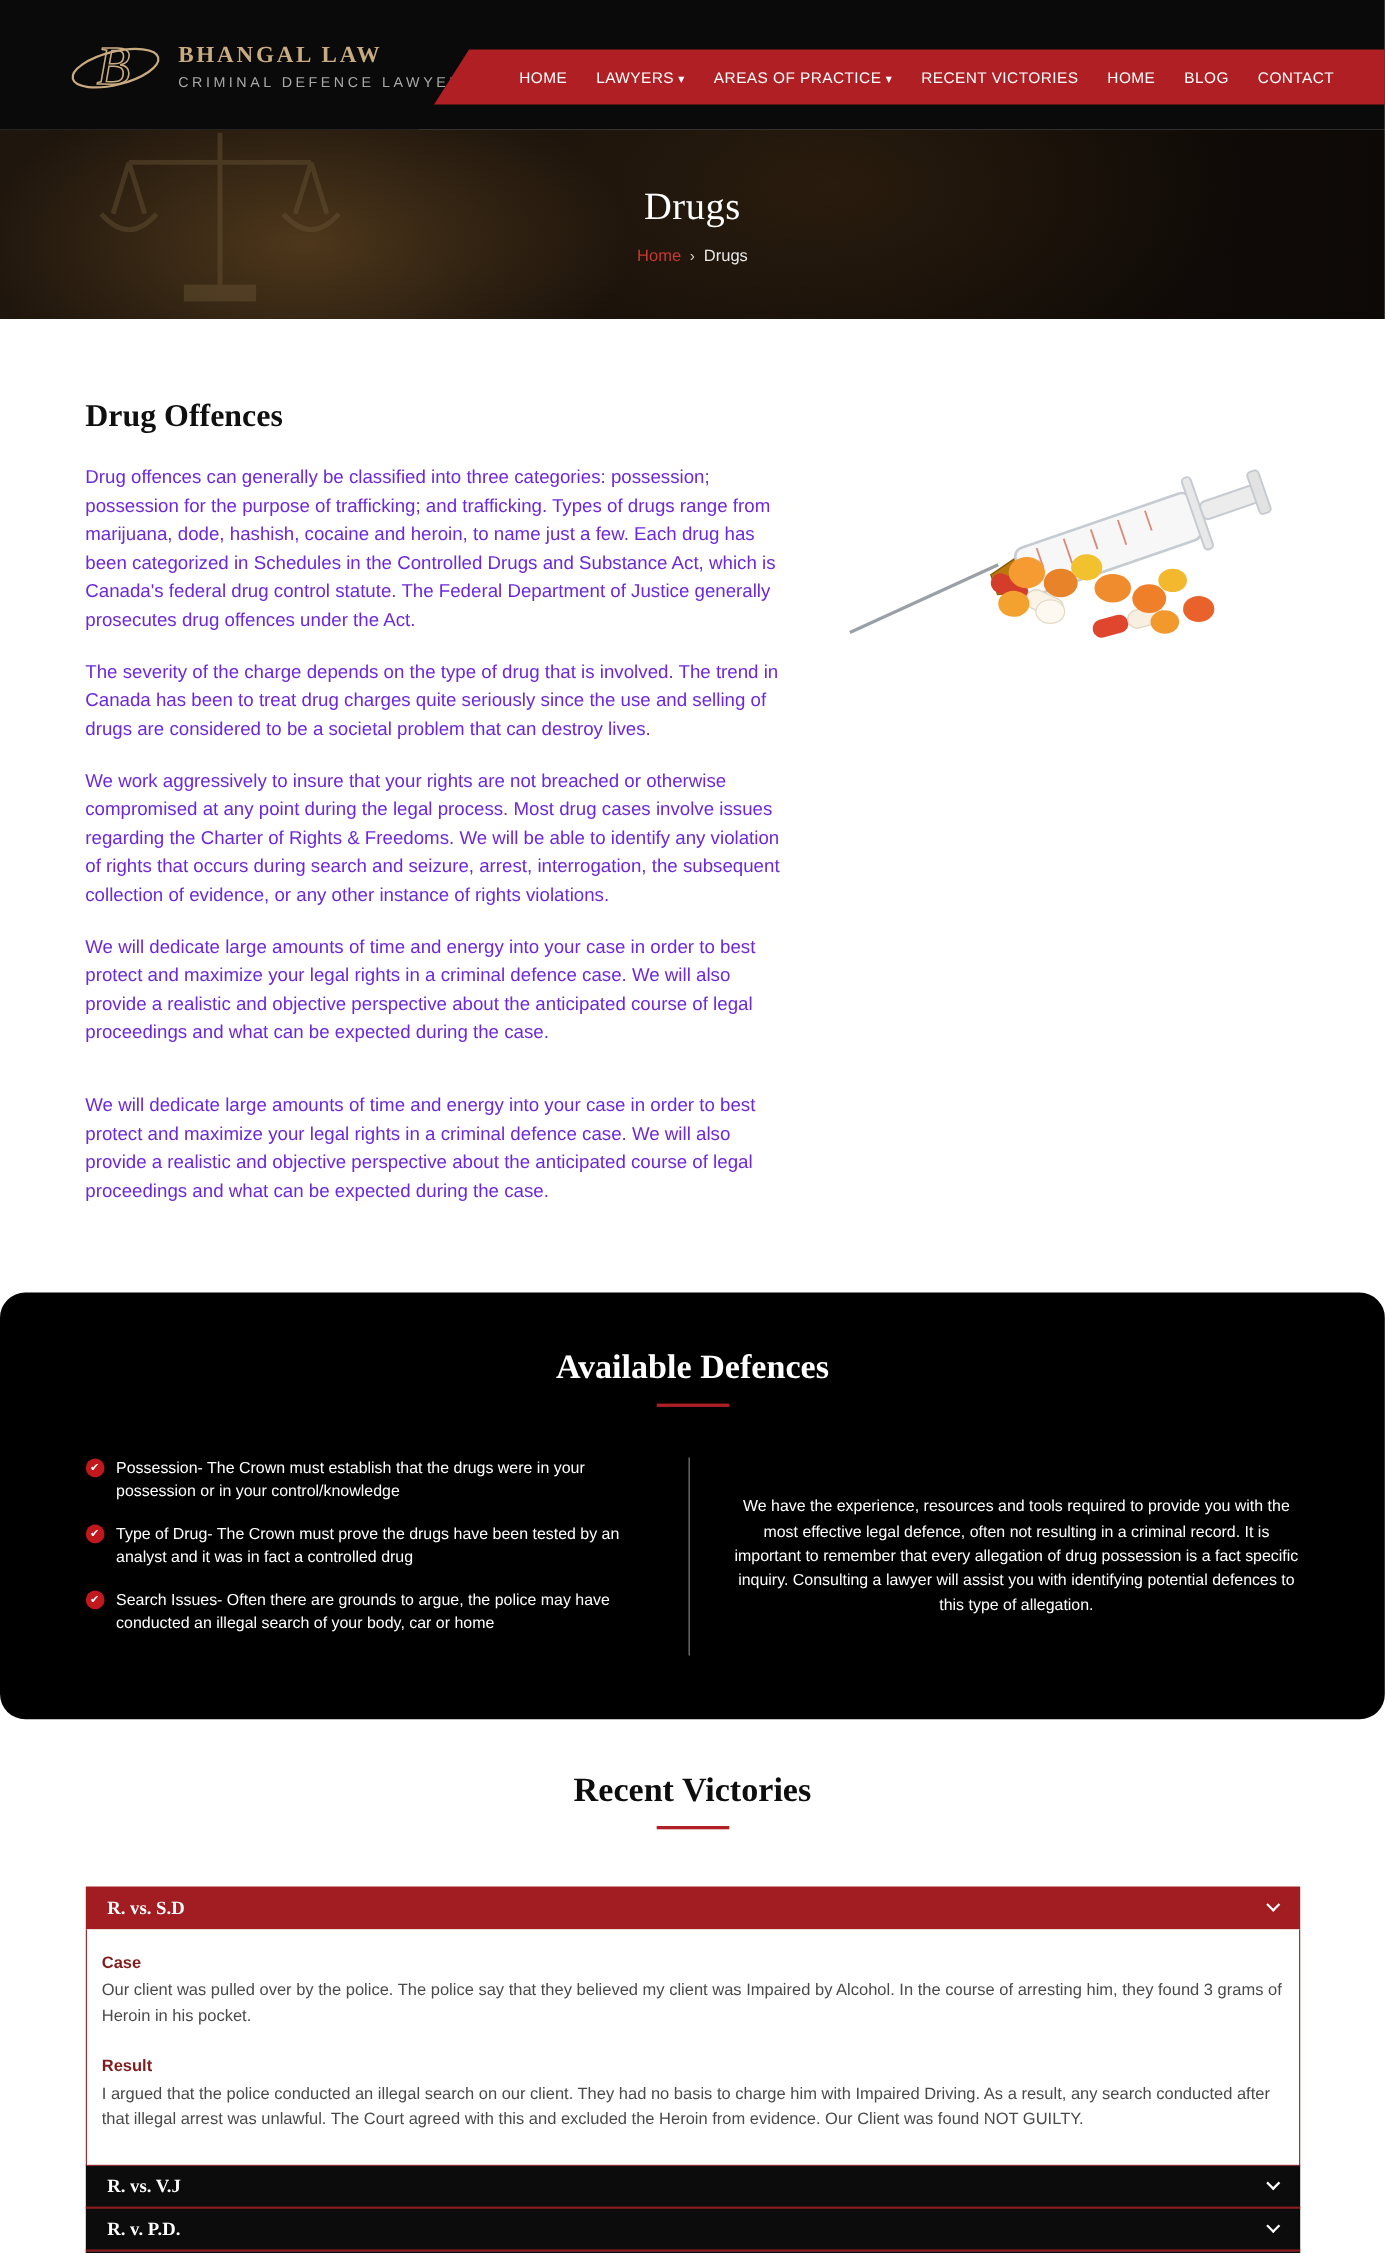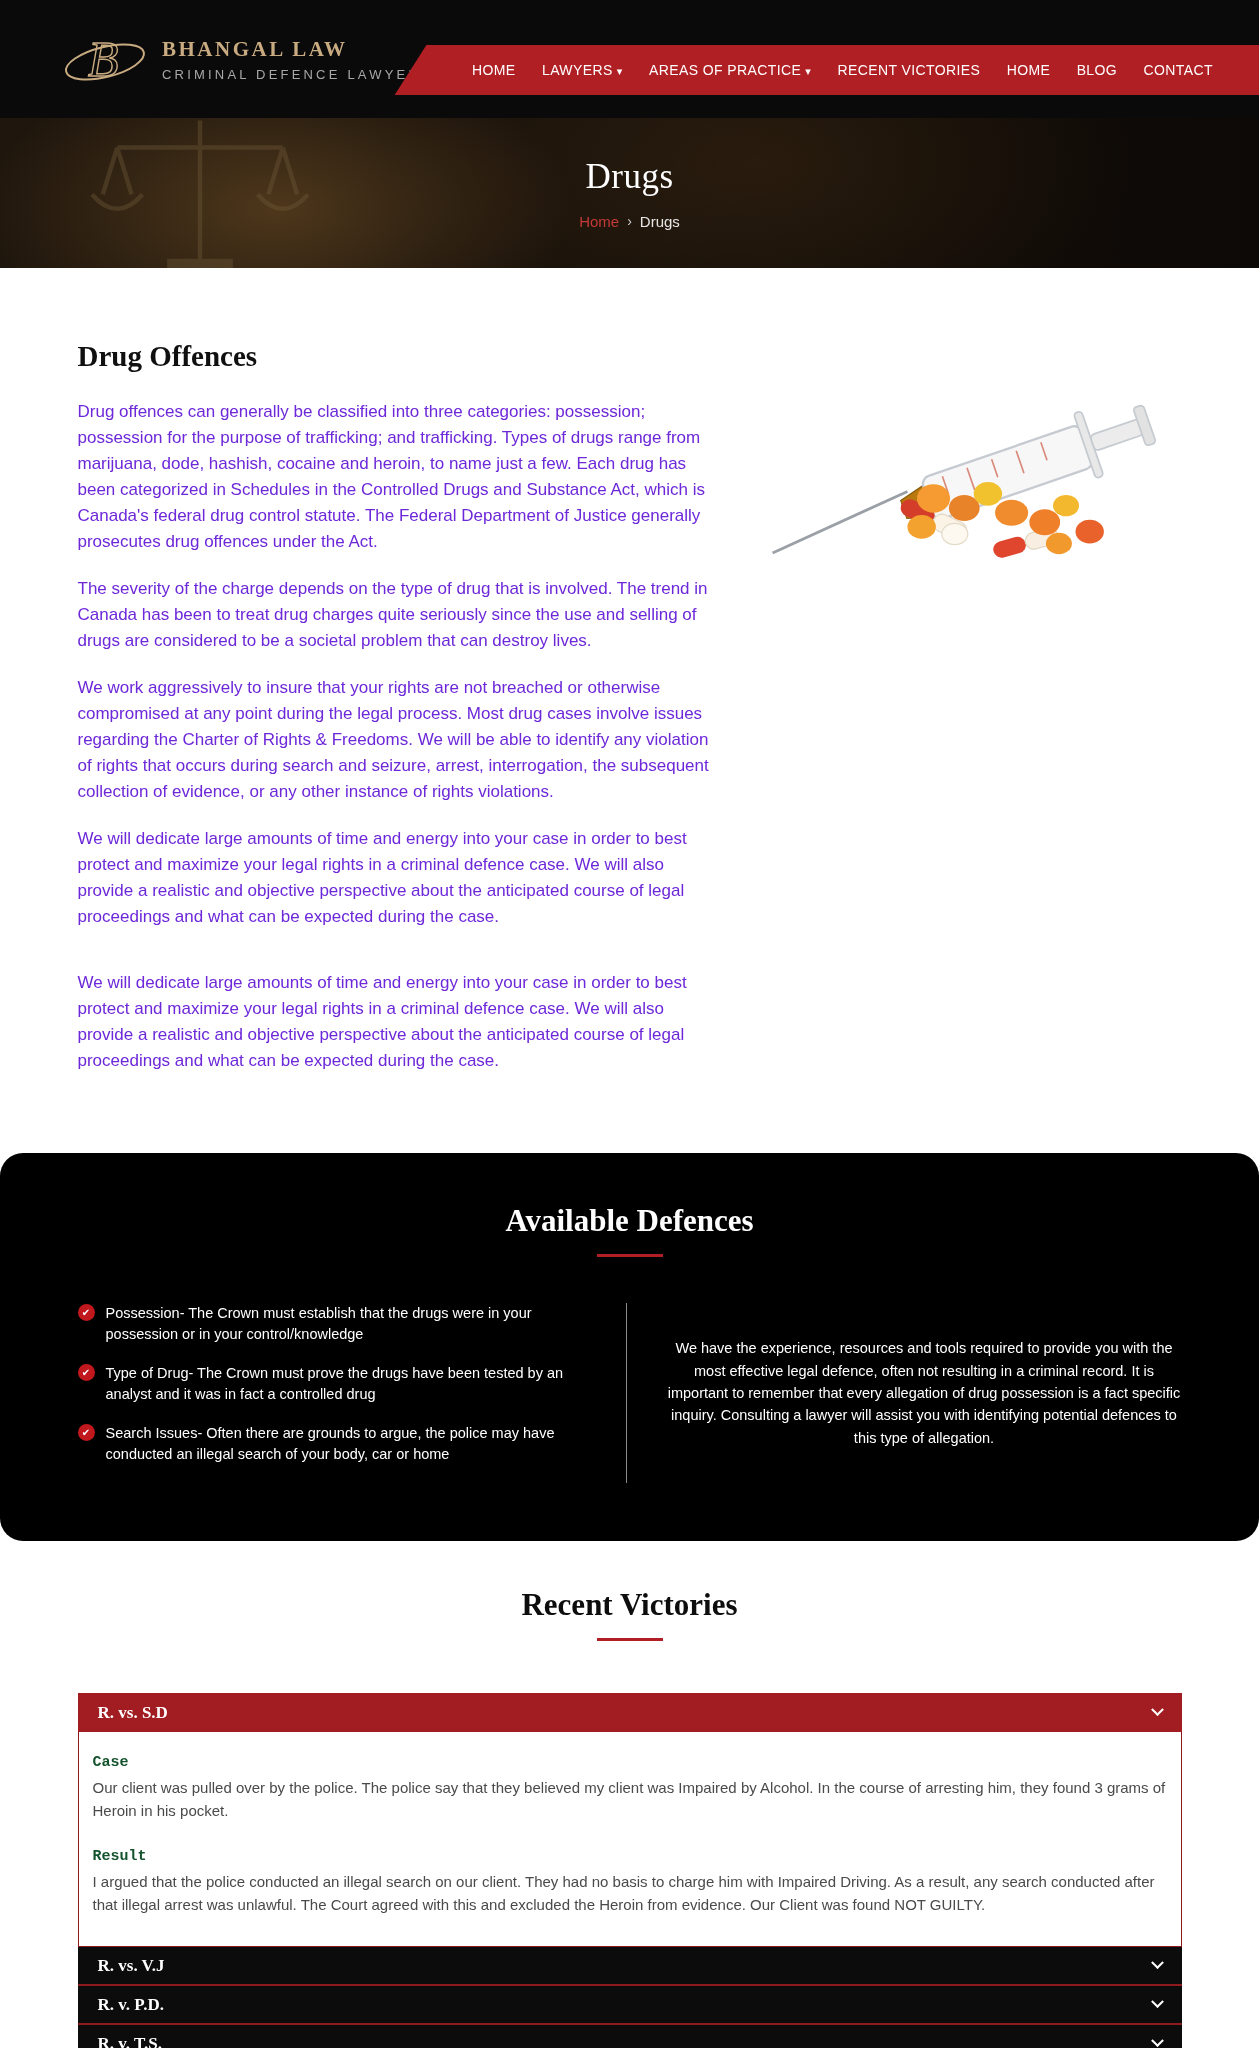--- a/index.html
+++ b/index.html
@@ -14,21 +14,21 @@
   .main-nav a { color:#fff; text-decoration:none; font-size:14px; font-weight:500; letter-spacing:.4px; white-space:nowrap; }
   .main-nav a .caret { font-size:11px; margin-left:4px; }
   .logo-panel { position:absolute; left:0; top:0; bottom:0; width:455px; background:#0a0a0a; z-index:2;
                 clip-path:polygon(0 0, 100% 0, calc(100% - 75px) 100%, 0 100%);
                 display:flex; align-items:center; padding-left:62px; }
   .logo-mono { margin-right:14px; }
   .brand-name { color:#c9ab81; font-family:"Liberation Serif", serif; font-size:21px; letter-spacing:2.5px; font-weight:bold; }
   .brand-tagline { color:#a8a8a8; font-size:13px; letter-spacing:3.2px; margin-top:5px; }
 
   
-  .hero { position:relative; height:150px; overflow:hidden;
+  .hero { position:relative; height:172px; overflow:hidden;
           background:
             radial-gradient(420px 220px at 22% 60%, rgba(120,85,40,.55), rgba(0,0,0,0) 70%),
             radial-gradient(500px 260px at 60% 30%, rgba(90,60,25,.30), rgba(0,0,0,0) 75%),
             linear-gradient(90deg,#1f160d 0%, #17100a 45%, #0d0906 100%); }
   .hero-scales { position:absolute; left:60px; top:-10px; height:180px; opacity:.8; }
   .hero-inner { position:relative; z-index:2; height:100%; display:flex; flex-direction:column; align-items:center; justify-content:center; }
   .hero-title { color:#fff; font-family:"Liberation Serif", serif; font-weight:400; font-size:35px; letter-spacing:.5px; }
   .breadcrumb { margin-top:16px; font-size:15px; color:#e7e7e7; display:flex; align-items:center; gap:8px; }
   .breadcrumb .home { color:#c43a36; text-decoration:none; }
   .breadcrumb .sep { color:#cfcfcf; font-size:14px; }
@@ -61,21 +61,21 @@
   .victories { padding:46px 0 72px; }
   .victories .sec-heading { color:#0d0d0d; }
   .accordion { margin-top:52px; }
   .acc-header { display:flex; align-items:center; justify-content:space-between; height:39px; padding:0 20px;
                 cursor:pointer; color:#fff; font-family:"Liberation Serif", serif; font-size:17px; font-weight:bold; }
   .acc-header.open { background:#a11d22; }
   .acc-header.closed { background:#0c0c0c; border-bottom:2px solid #8e1a1e; }
   .chev { width:9px; height:9px; border-right:2.5px solid #fff; border-bottom:2.5px solid #fff;
           transform:rotate(45deg) translate(-2px,-2px); }
   .acc-body { border:1px solid #8e1a1e; border-top:none; padding:22px 14px 30px; background:#fff; }
-  .acc-body h4 { font-size:15px; color:#14532d; margin-bottom:6px; font-family:Liberation Mono, monospace; }
+  .acc-body h4 { font-size:15px; color:#7f1d1d; margin-bottom:6px; font-family:Liberation Sans, sans-serif; }
   .acc-body p { font-size:15px; line-height:1.5; color:#4a4a4a; }
   .acc-body .result-block { margin-top:26px; }
 </style>
 </head>
 <body>
 
 <header class="site-header">
   <nav class="main-nav">
     <a href="#"><span>HOME</span></a>
     <a href="#"><span>LAWYERS</span><span class="caret">▾</span></a>

